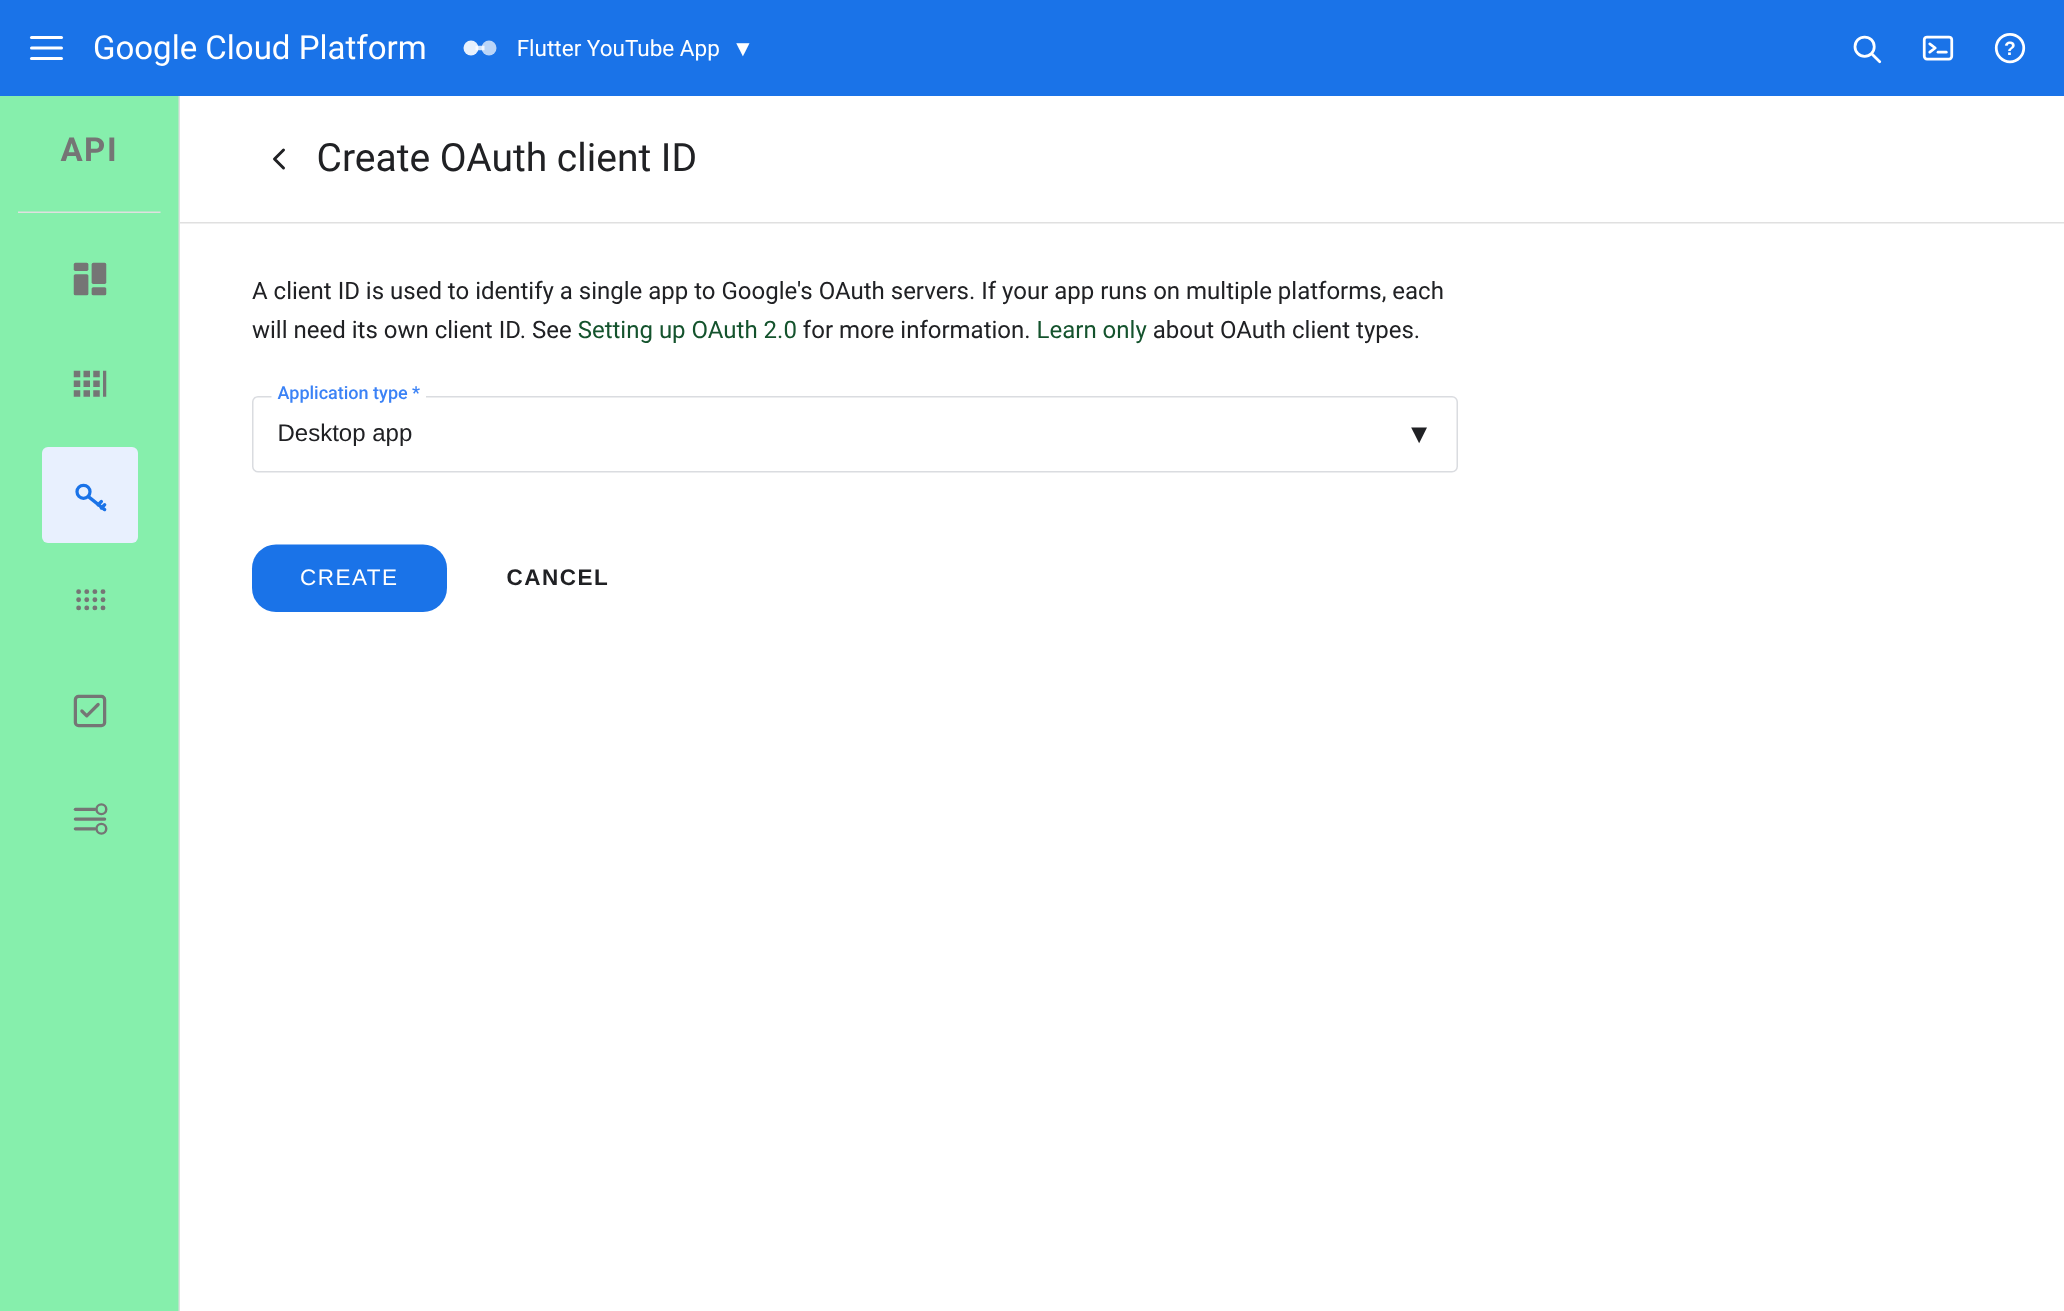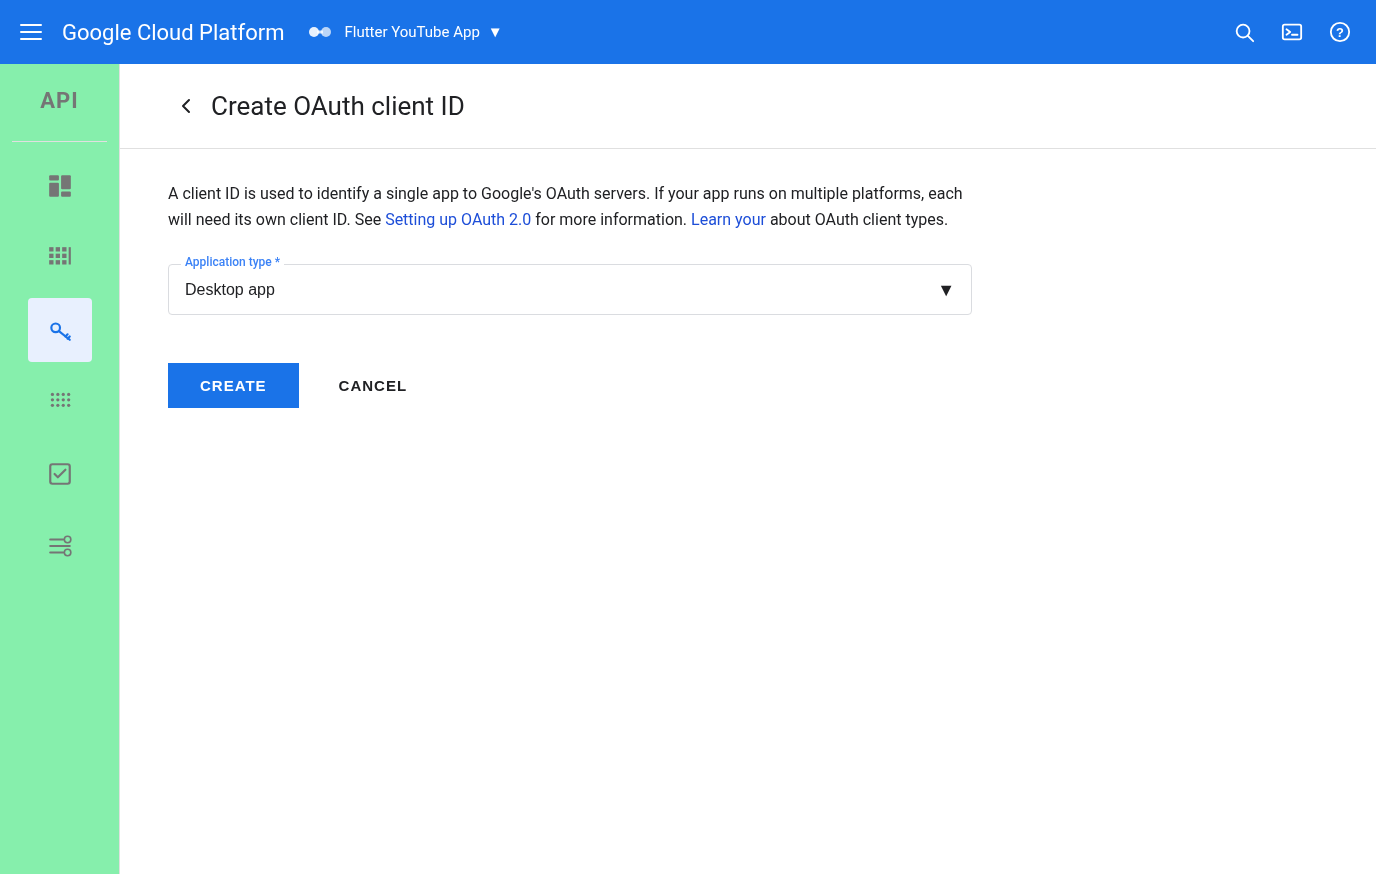--- a/index.html
+++ b/index.html
@@ -159,21 +159,21 @@
       padding: 32px 48px;
       max-width: 900px;
     }
     .description {
       font-size: 16px;
       line-height: 1.6;
       color: #202124;
       margin-bottom: 32px;
     }
     .description a {
-      color: #1d4ed8;
+      color: #14532d;
       text-decoration: none;
     }
 
     
     .form-field {
       margin-bottom: 28px;
     }
     .field-container {
       border: 1px solid #dadce0;
       border-radius: 4px;
@@ -231,24 +231,24 @@
     .btn-row {
       display: flex;
       align-items: center;
       gap: 16px;
       margin-top: 48px;
     }
     .btn-create {
       background: #1a73e8;
       color: #fff;
       border: none;
-      border-radius: 0;
+      border-radius: 16px;
       padding: 14px 32px;
       font-size: 15px;
-      font-weight: 700;
+      font-weight: 400;
       letter-spacing: 1px;
       cursor: pointer;
       text-transform: uppercase;
     }
     .btn-cancel {
       background: transparent;
       color: #202124;
       border: none;
       padding: 14px 24px;
       font-size: 15px;
@@ -392,21 +392,21 @@
       <h1 class="page-title">Create OAuth client ID</h1>
     </div>
 
     <div class="form-area">
 
       <p class="description">
         A client ID is used to identify a single app to Google's OAuth servers. If your app runs on
         multiple platforms, each will need its own client ID. See
         <a href="#">Setting up OAuth 2.0</a>
         for more information.
-        <a href="#">Learn your</a>
+        <a href="#">Learn only</a>
         about OAuth client types.
       </p>
 
       <div class="form-field">
         <div class="field-container">
           <span class="field-label">Application type *</span>
           <select class="field-select">
             <option>Web application</option>
             <option>Android</option>
             <option>Chrome Extension</option>

